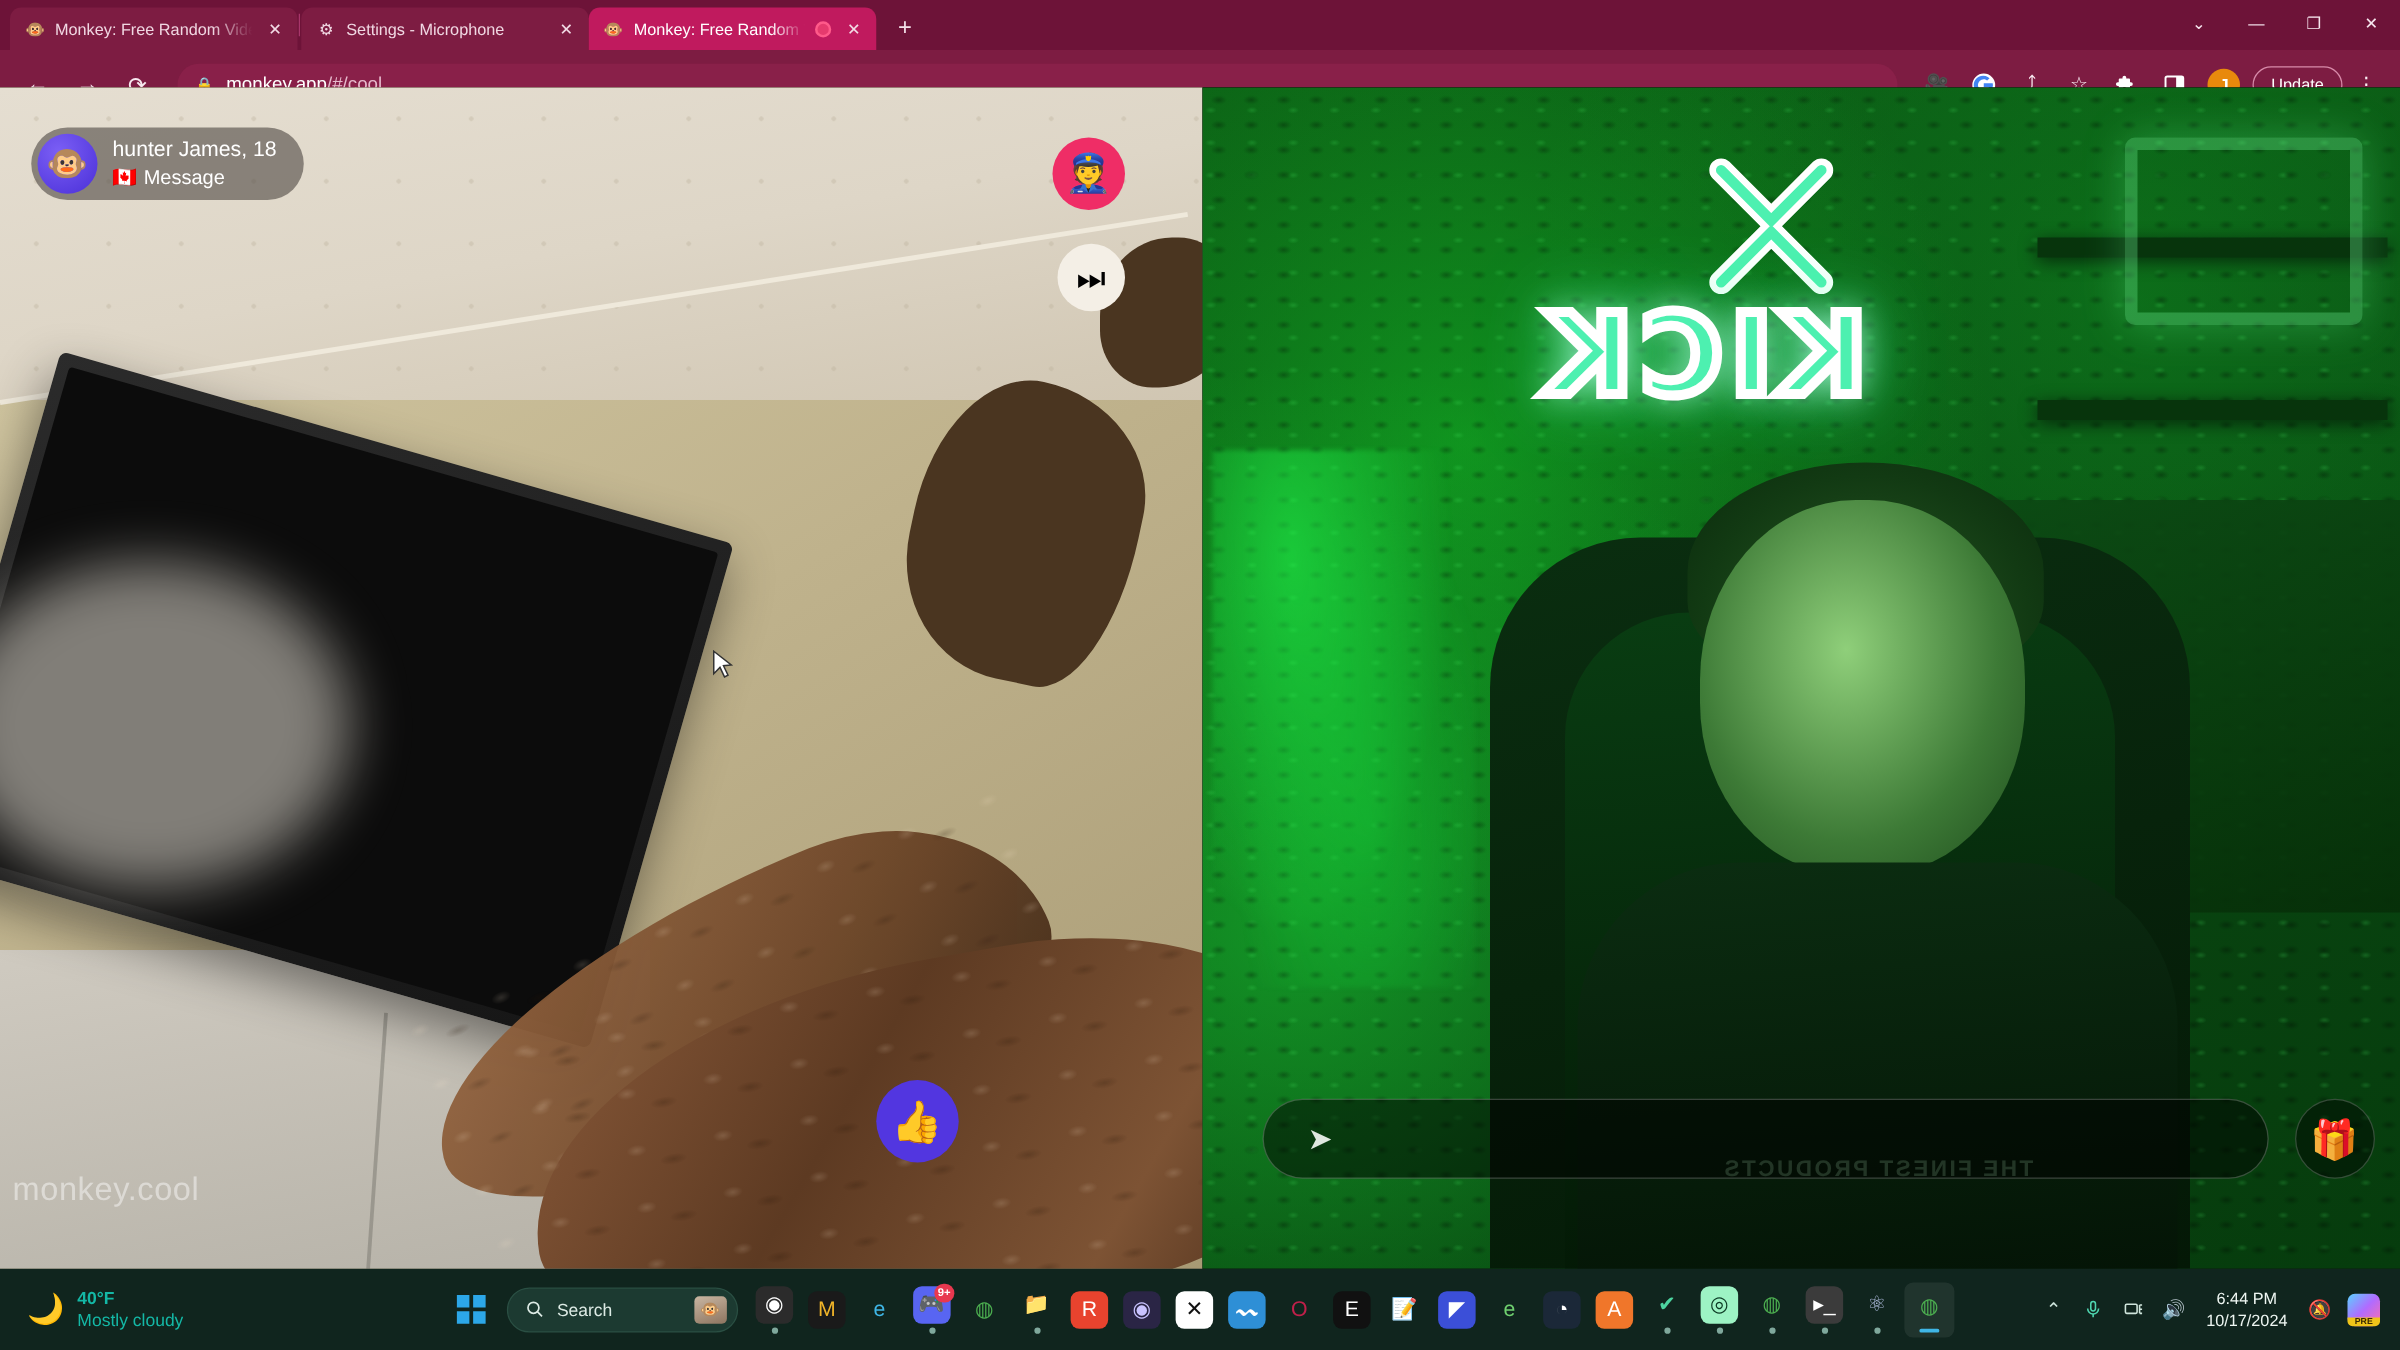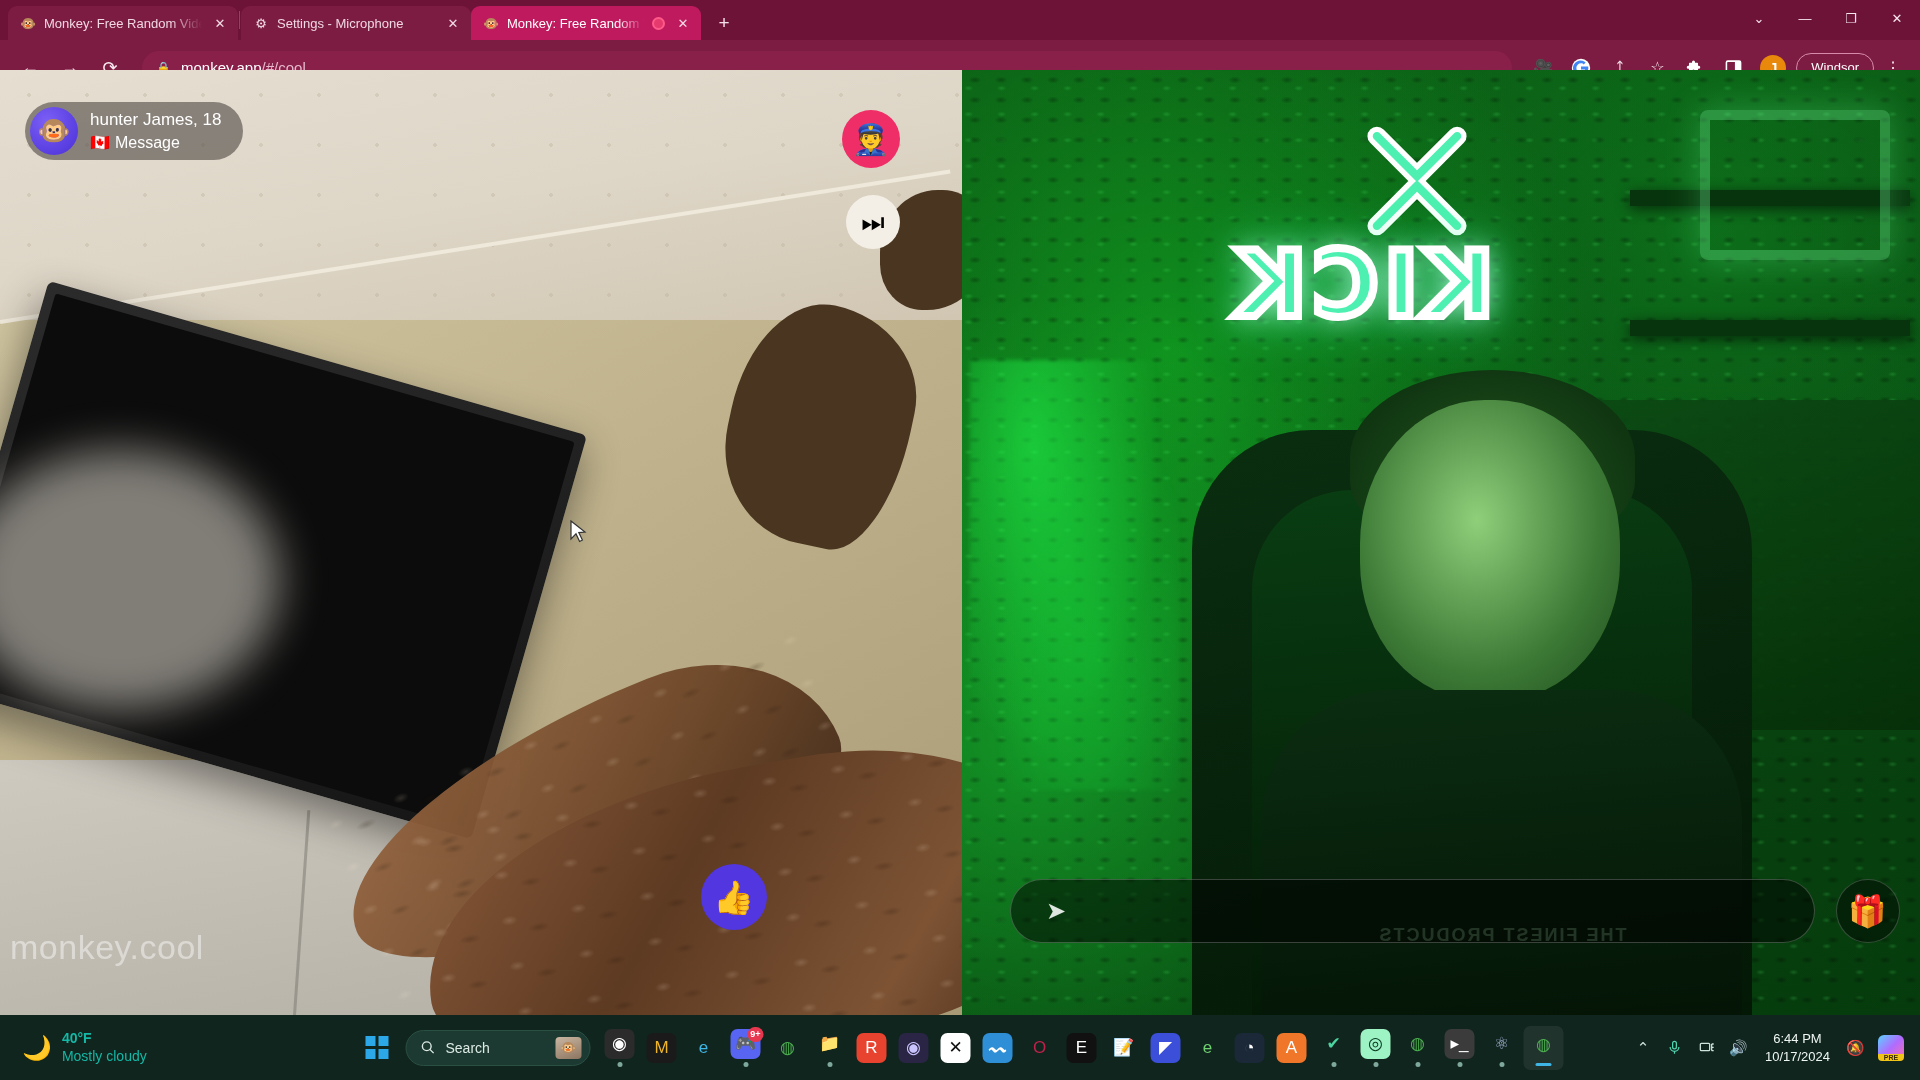--- a/index.html
+++ b/index.html
@@ -101,21 +101,21 @@
   #pc-text { color:#fff; line-height:1.35; }
   #pc-name { font-size:17px; }
   #pc-loc { font-size:16px; display:flex; align-items:center; gap:5px; }
 
   .rnd-btn { position:absolute; border-radius:50%; display:flex; align-items:center;
              justify-content:center; }
   #reportbtn { right:62px; top:40px; width:58px; height:58px; background:#ef2d66; font-size:30px; }
   #skipbtn { right:62px; top:125px; width:54px; height:54px; background:#f4efe6; font-size:26px; }
   #likebtn { right:195px; bottom:85px; width:66px; height:66px; background:#5236e0; font-size:33px; }
   #watermark { position:absolute; left:10px; bottom:48px; color:rgba(255,255,255,.45);
-               font-size:34px; letter-spacing:.5px; }
+               font-size:26px; letter-spacing:.5px; }
   #cursor { position:absolute; left:570px; top:450px; width:18px; height:26px; }
 
   
   #rightpanel { position:absolute; left:962px; top:0; width:958px; height:945px; overflow:hidden;
                 background:#052c0a; }
   .hedge { position:absolute; inset:0;
       background:
         radial-gradient(circle at 22% 30%, rgba(20,200,40,.55), transparent 42%),
         radial-gradient(circle at 8% 70%, rgba(30,230,60,.5), transparent 40%),
         radial-gradient(circle at 78% 18%, rgba(15,150,35,.45), transparent 45%),
@@ -261,21 +261,21 @@
             <path d="M10 2a2 2 0 012 2v1h3a1 1 0 011 1v3h1a2 2 0 110 4h-1v3a1 1 0 01-1 1h-3v-1a2 2 0 10-4 0v1H5a1 1 0 01-1-1v-3H3a2 2 0 110-4h1V6a1 1 0 011-1h3V4a2 2 0 012-2z"></path>
           </svg>
       </div>
       <div class="tbicon">
         <svg width="17" height="17" viewBox="0 0 24 24">
             <rect x="2" y="3" width="20" height="18" rx="2" fill="none" stroke="#fff" stroke-width="2.2"></rect>
             <rect x="14" y="3" width="8" height="18" fill="#fff"></rect>
           </svg>
       </div>
       <div id="profile-av">J</div>
-      <div id="updatebtn">Windsor</div>
+      <div id="updatebtn">Update</div>
       <div id="menu3">⋮</div>
     </div>
   </div>
 
   <div id="page">
 
     <div id="leftpanel">
       <div id="leftscene">
         <div class="ceiling">
             <div class="ceil-stars"></div>

